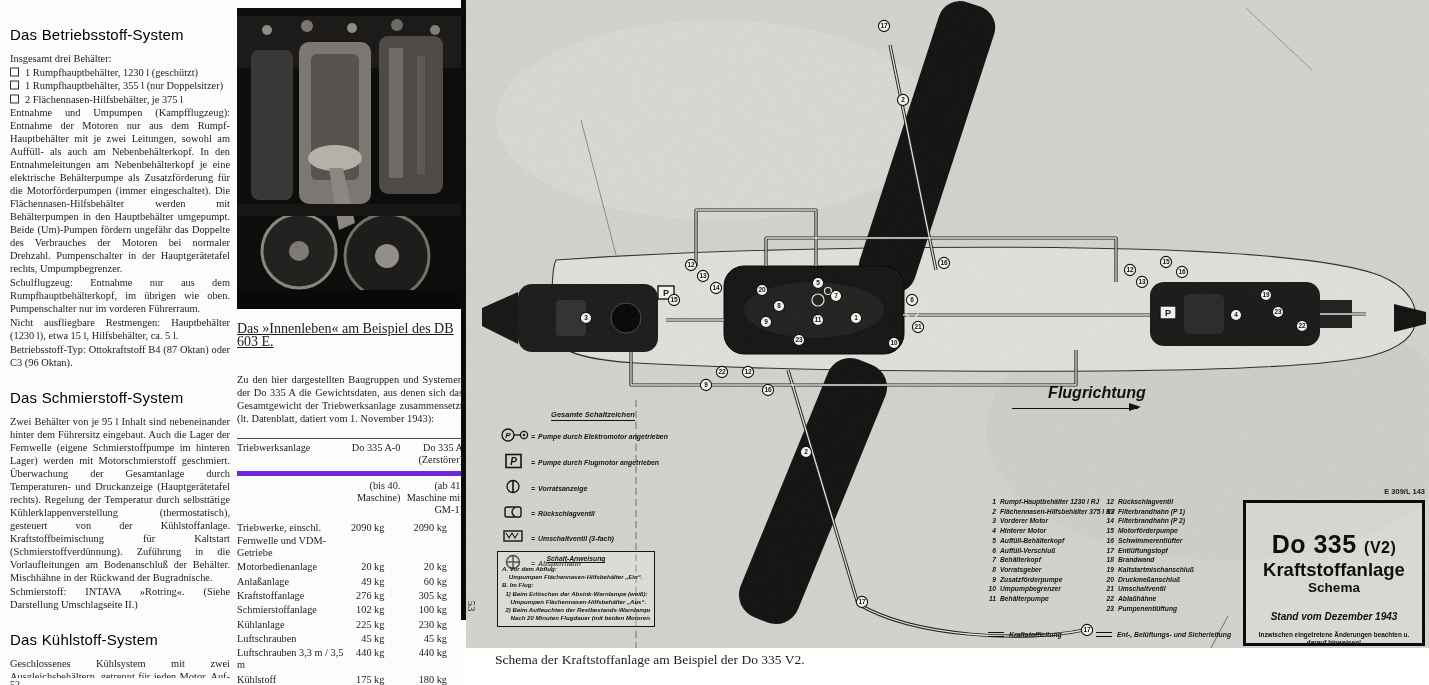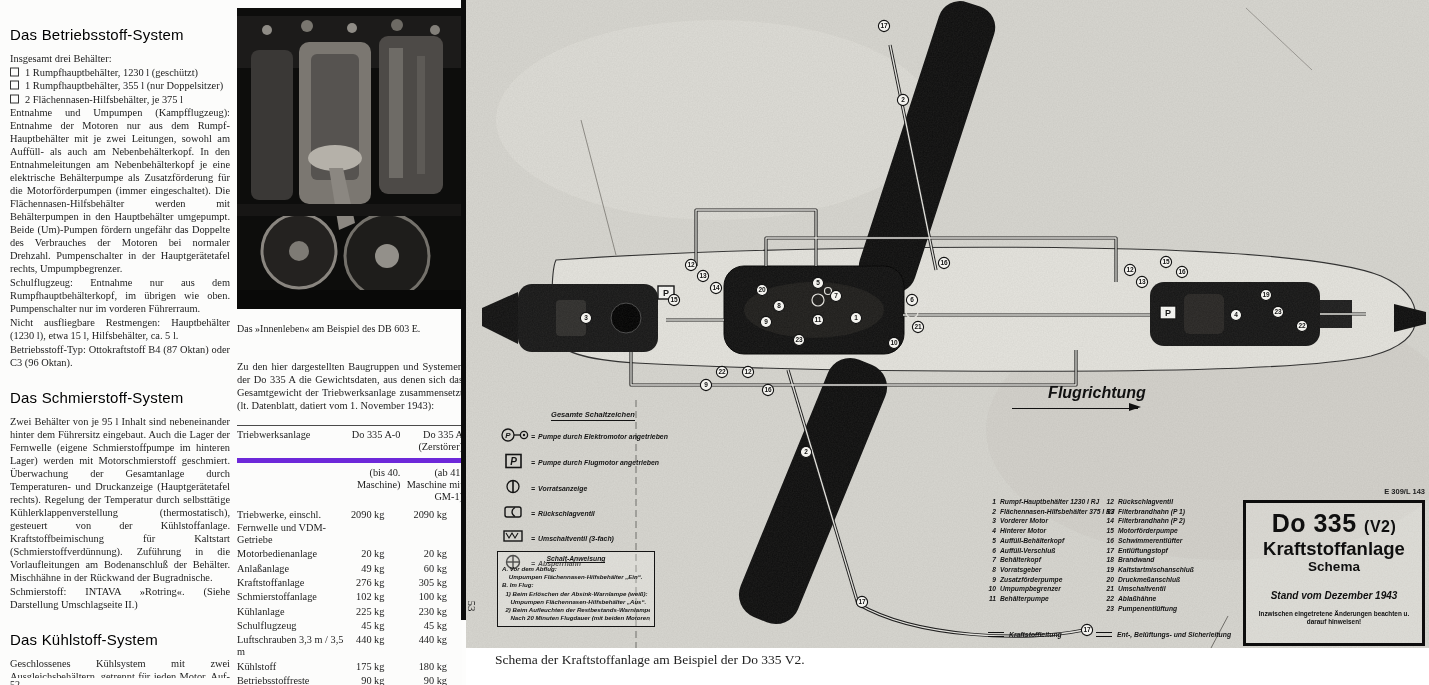--- a/index.html
+++ b/index.html
@@ -13,21 +13,21 @@
   h2.sec:first-child{margin-top:12px;}
   .col-text p{font-size:10.4px;line-height:13px;text-align:justify;margin:0 0 1px 0;}
   .col-text p.gap{}
   .chk-row{font-size:10.4px;line-height:13.4px;white-space:nowrap;}
   .chk-box{display:inline-block;width:7px;height:7px;border:1px solid #333;margin-right:6px;
            transform:translateY(.5px);}
   .pagenum-left{position:absolute;left:10px;bottom:-5px;font-size:10px;}
   
   .col-mid{position:absolute;left:237px;top:8px;width:226px;height:677px;}
   .photo{width:225px;height:301px;background:#0e0e0e;display:block;}
-  .photo-cap{font-size:10px;line-height:13px;margin-top:13px;}
+  .photo-cap{font-size:14px;line-height:13px;margin-top:13px;text-decoration:underline;}
   .mid-intro{font-size:10.4px;line-height:13px;text-align:justify;margin-top:25px;}
   table.wt{width:100%;border-collapse:collapse;margin-top:13px;font-size:10.3px;line-height:12.3px;}
   table.wt td{vertical-align:top;padding:1px 0;}
   table.wt td.v{text-align:right;padding-right:16px;}
   table.wt tr.h1 td{padding:3px 0 4px 0;}
   table.wt{border-top:1px solid #4a4a4a;}
   table.wt tr.h1{border-bottom:5px solid #6d28d9;}
   table.wt tr.h2 td{padding:4px 0 5px 0;}
   
   .gutter{position:absolute;left:461px;top:0;width:5px;height:620px;background:#0b0b0b;}
@@ -66,21 +66,21 @@
   .ll-swatch{width:16px;height:3px;border-top:1.6px solid #111;border-bottom:1.6px solid #111;
              margin-right:5px;}
   .ll-tx{font-size:6.8px;white-space:nowrap;color:#141414;}
   
   .dwg-no{position:absolute;left:777px;top:487px;width:182px;text-align:right;
           font-family:"Liberation Sans",sans-serif;font-size:7.5px;font-weight:700;color:#222;}
   .title-box{position:absolute;left:777px;top:500px;width:182px;height:146px;
              border:3px solid #0d0d0d;box-sizing:border-box;text-align:center;
              font-family:"Liberation Sans",sans-serif;font-weight:700;color:#0f0f0f;
              background:rgba(250,250,247,.2);}
-  .tb-l1{margin-top:8px;font-size:25px;letter-spacing:.5px;line-height:24px;}
+  .tb-l1{margin-top:29px;font-size:25px;letter-spacing:.5px;line-height:24px;}
   .tb-l1 .variant{font-size:16px;}
   .tb-l2{font-size:18.5px;line-height:20px;}
   .tb-l3{font-size:13.5px;line-height:16px;}
   .tb-date{font-size:10px;margin-top:15px;font-style:italic;}
   .tb-note{font-size:6.4px;line-height:7.5px;margin-top:9px;padding:0 10px;font-weight:700;}
   
   .fl-label{position:absolute;left:566px;top:384px;width:130px;text-align:center;
             font-family:"Liberation Sans",sans-serif;font-style:italic;font-weight:700;
             font-size:16px;color:#111;}
   .fl-arrow{position:absolute;left:546px;top:408px;width:126px;border-top:1.8px solid #111;}
@@ -195,21 +195,21 @@
               <td class="v">100 kg</td>
             </tr>
 
             <tr>
               <td>Kühlanlage</td>
               <td class="v">225 kg</td>
               <td class="v">230 kg</td>
             </tr>
 
             <tr>
-              <td>Schulflugzeug</td>
+              <td>Luftschrauben</td>
               <td class="v">45 kg</td>
               <td class="v">45 kg</td>
             </tr>
 
             <tr>
               <td>Luftschrauben 3,3 m / 3,5 m</td>
               <td class="v">440 kg</td>
               <td class="v">440 kg</td>
             </tr>
 

